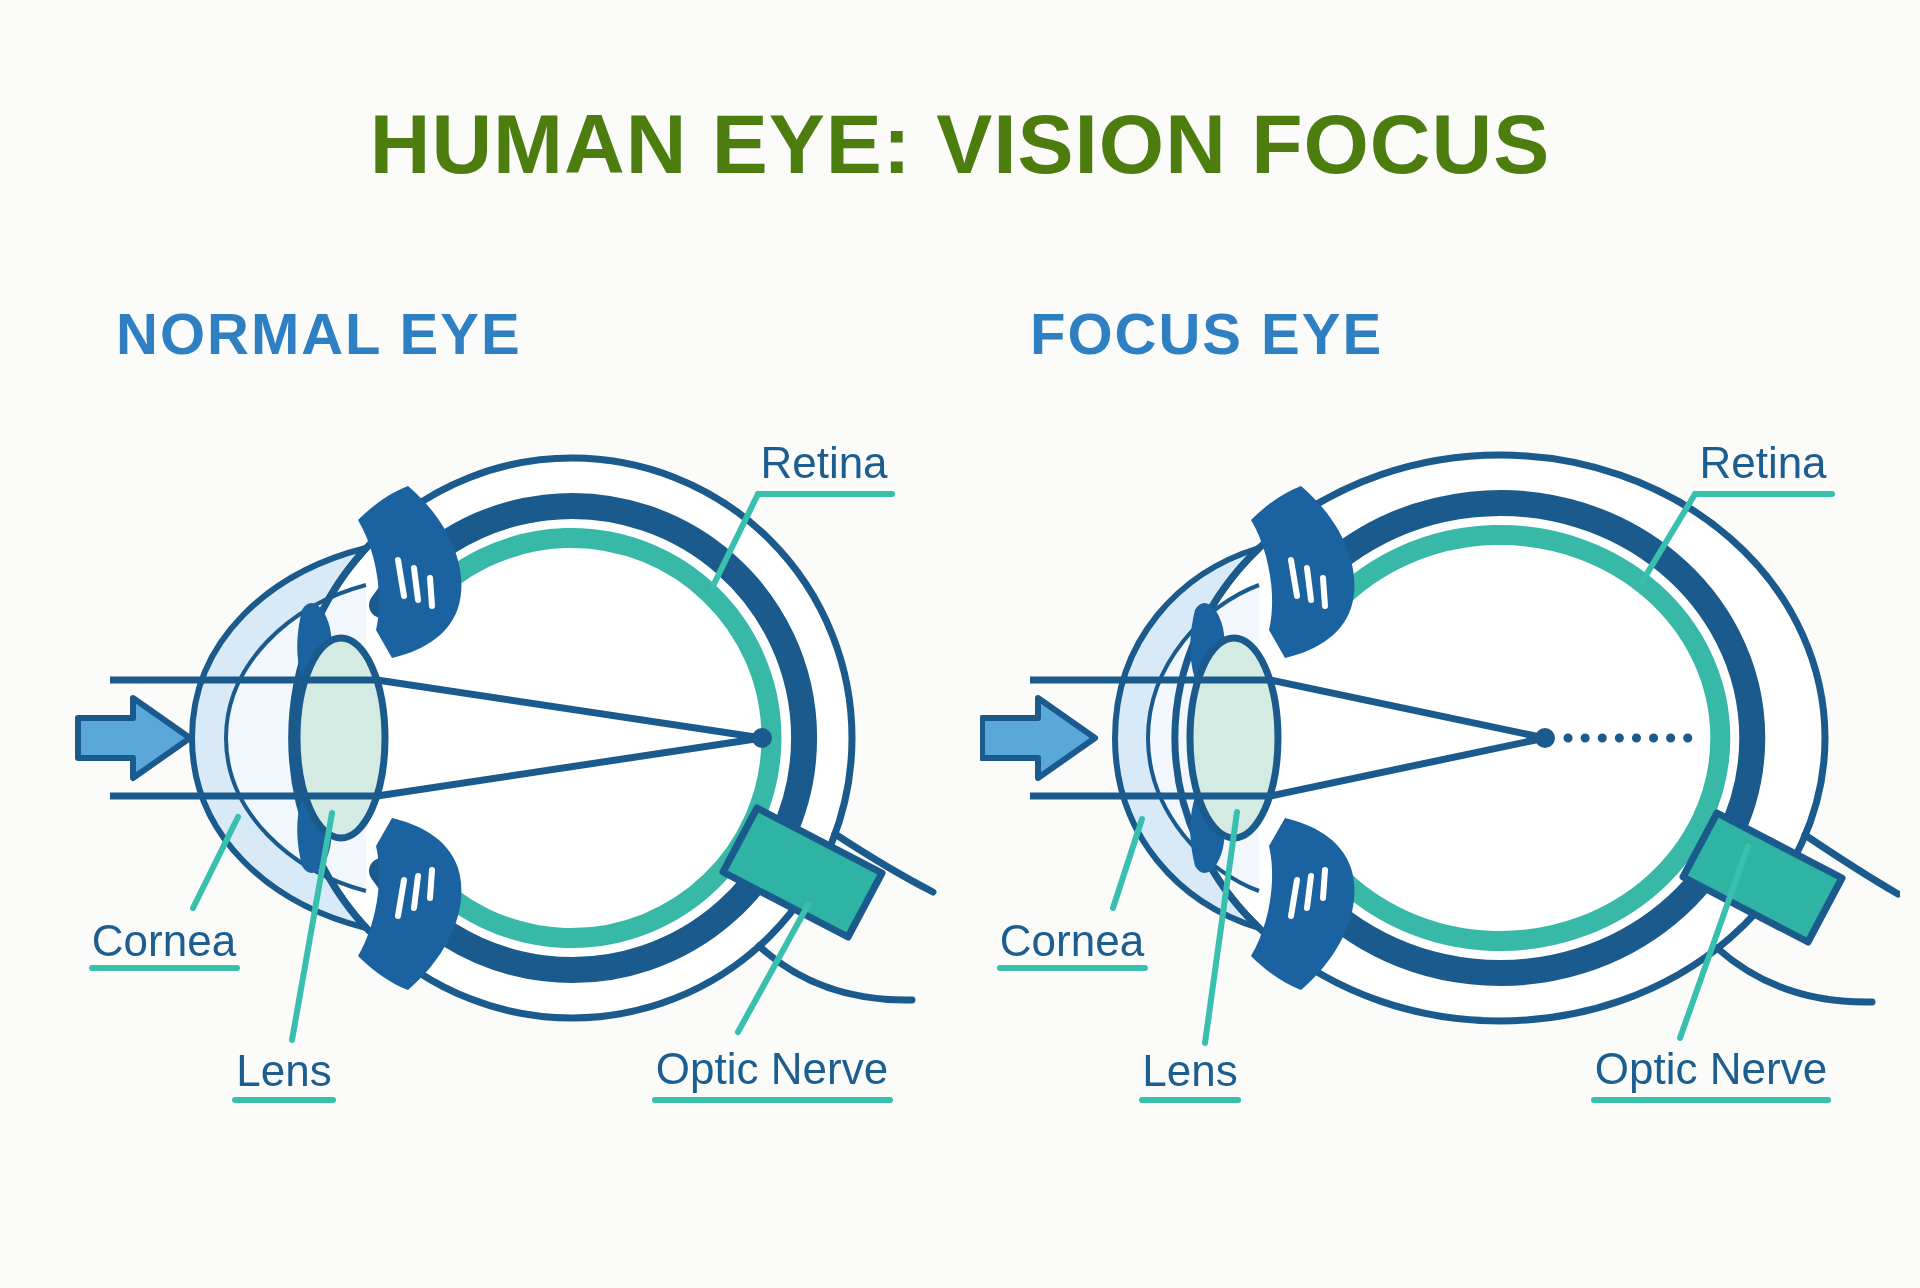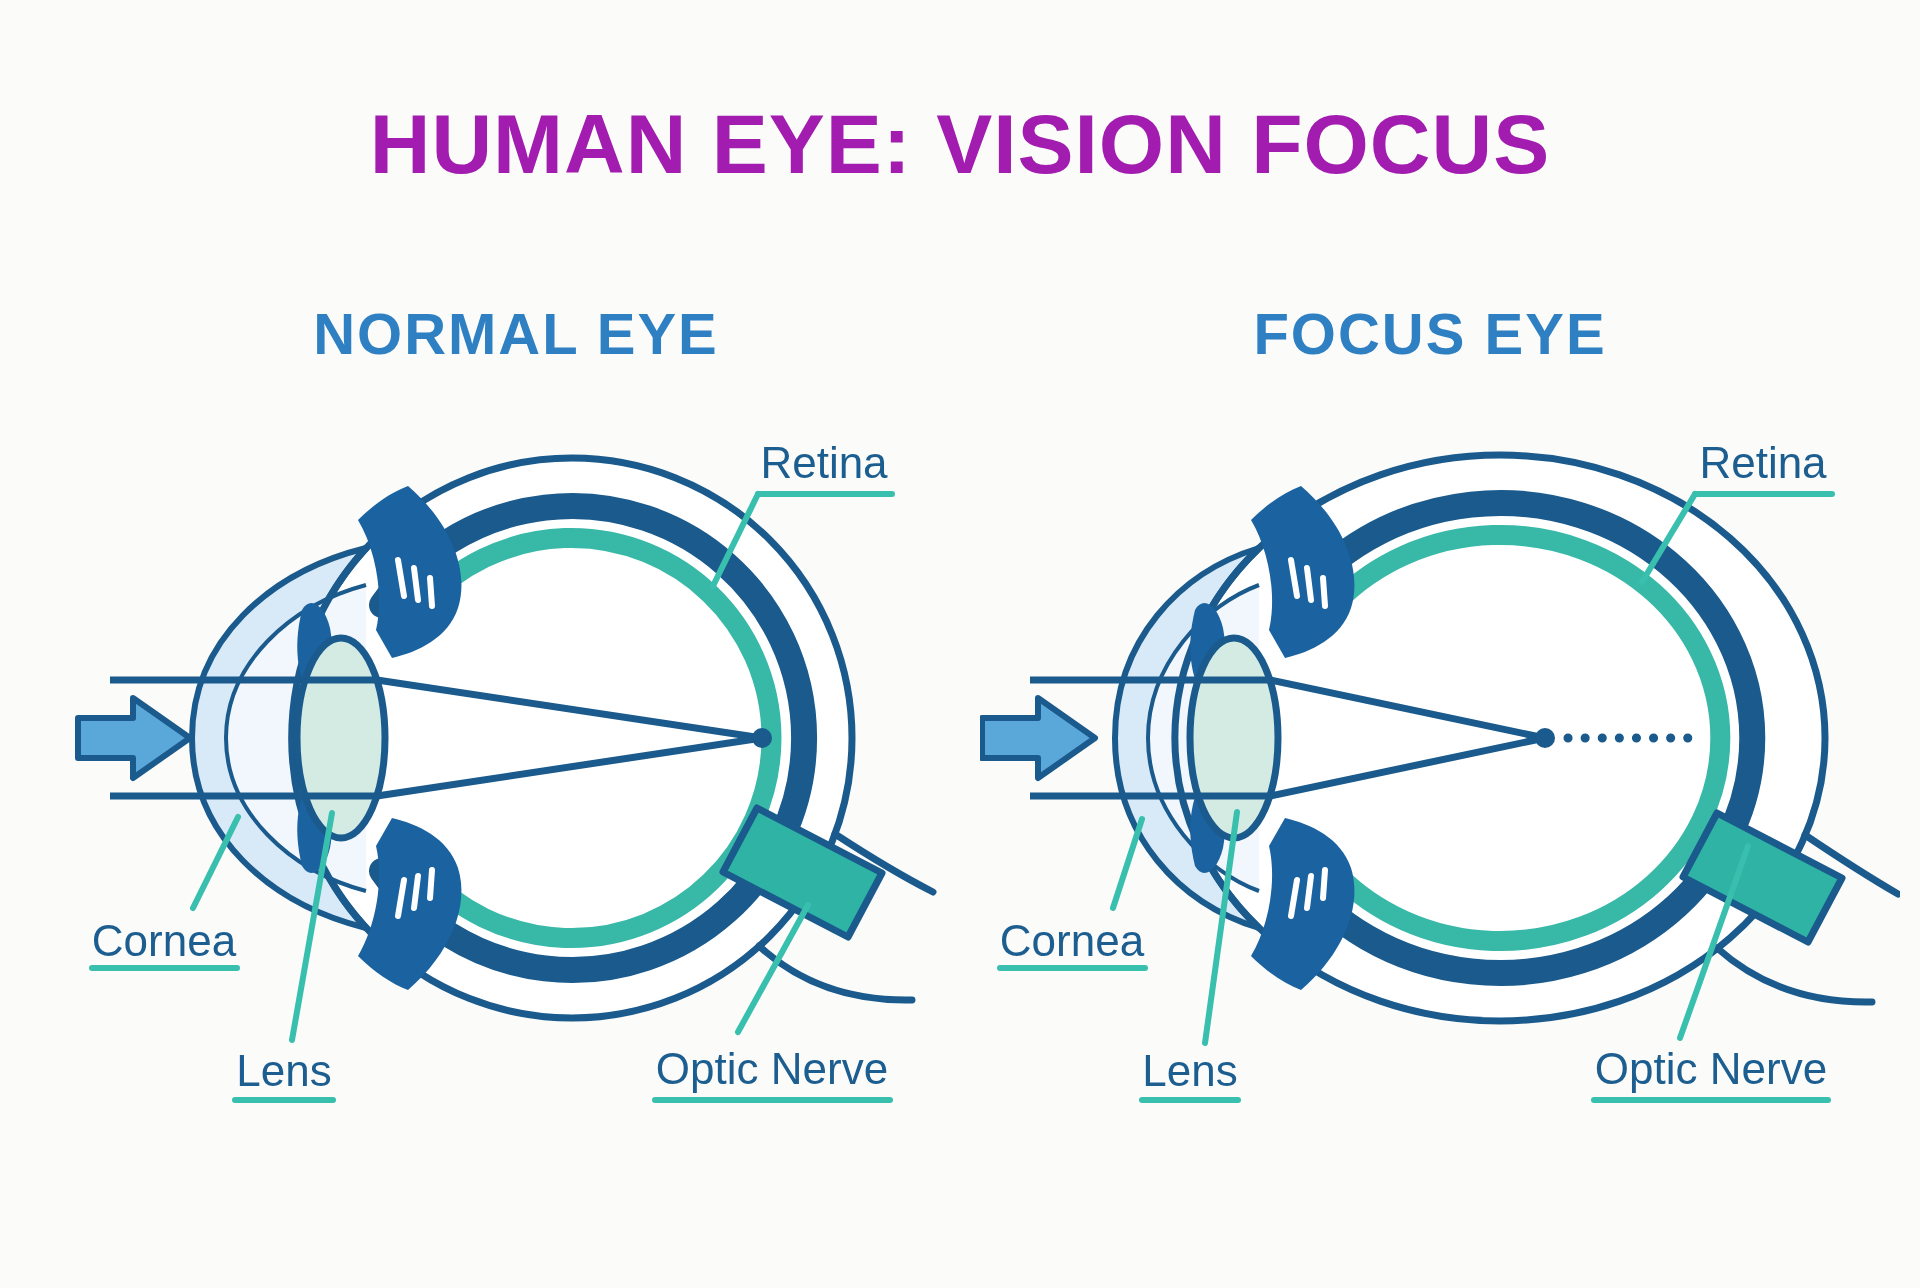--- a/index.html
+++ b/index.html
@@ -3,24 +3,24 @@
 <meta charset="utf-8">
 <style>
   html,body{margin:0;padding:0;}
   body{
     width:1920px;height:1288px;position:relative;overflow:hidden;
     background:#fbfbfa;
     font-family:"Liberation Sans", sans-serif;
   }
   .title{
     position:absolute;top:96px;left:0;width:1920px;text-align:center;
-    font-size:84px;font-weight:700;letter-spacing:1px;color:#a21caf;
+    font-size:84px;font-weight:700;letter-spacing:1px;color:#4d7c0f;
   }
   .subtitle{
-    position:absolute;top:300px;width:800px;text-align:center;
+    position:absolute;top:300px;width:800px;text-align:left;
     font-size:58px;font-weight:700;letter-spacing:2px;color:#2f80c3;
   }
   .subtitle.left{left:116px;}
   .subtitle.right{left:1030px;}
   svg.eye{position:absolute;top:400px;width:920px;height:780px;}
   svg.eye.left{left:40px;}
   svg.eye.right{left:980px;}
   svg text{
     font-family:"Liberation Sans", sans-serif;
     font-size:44px;font-weight:500;fill:#1d5e90;

